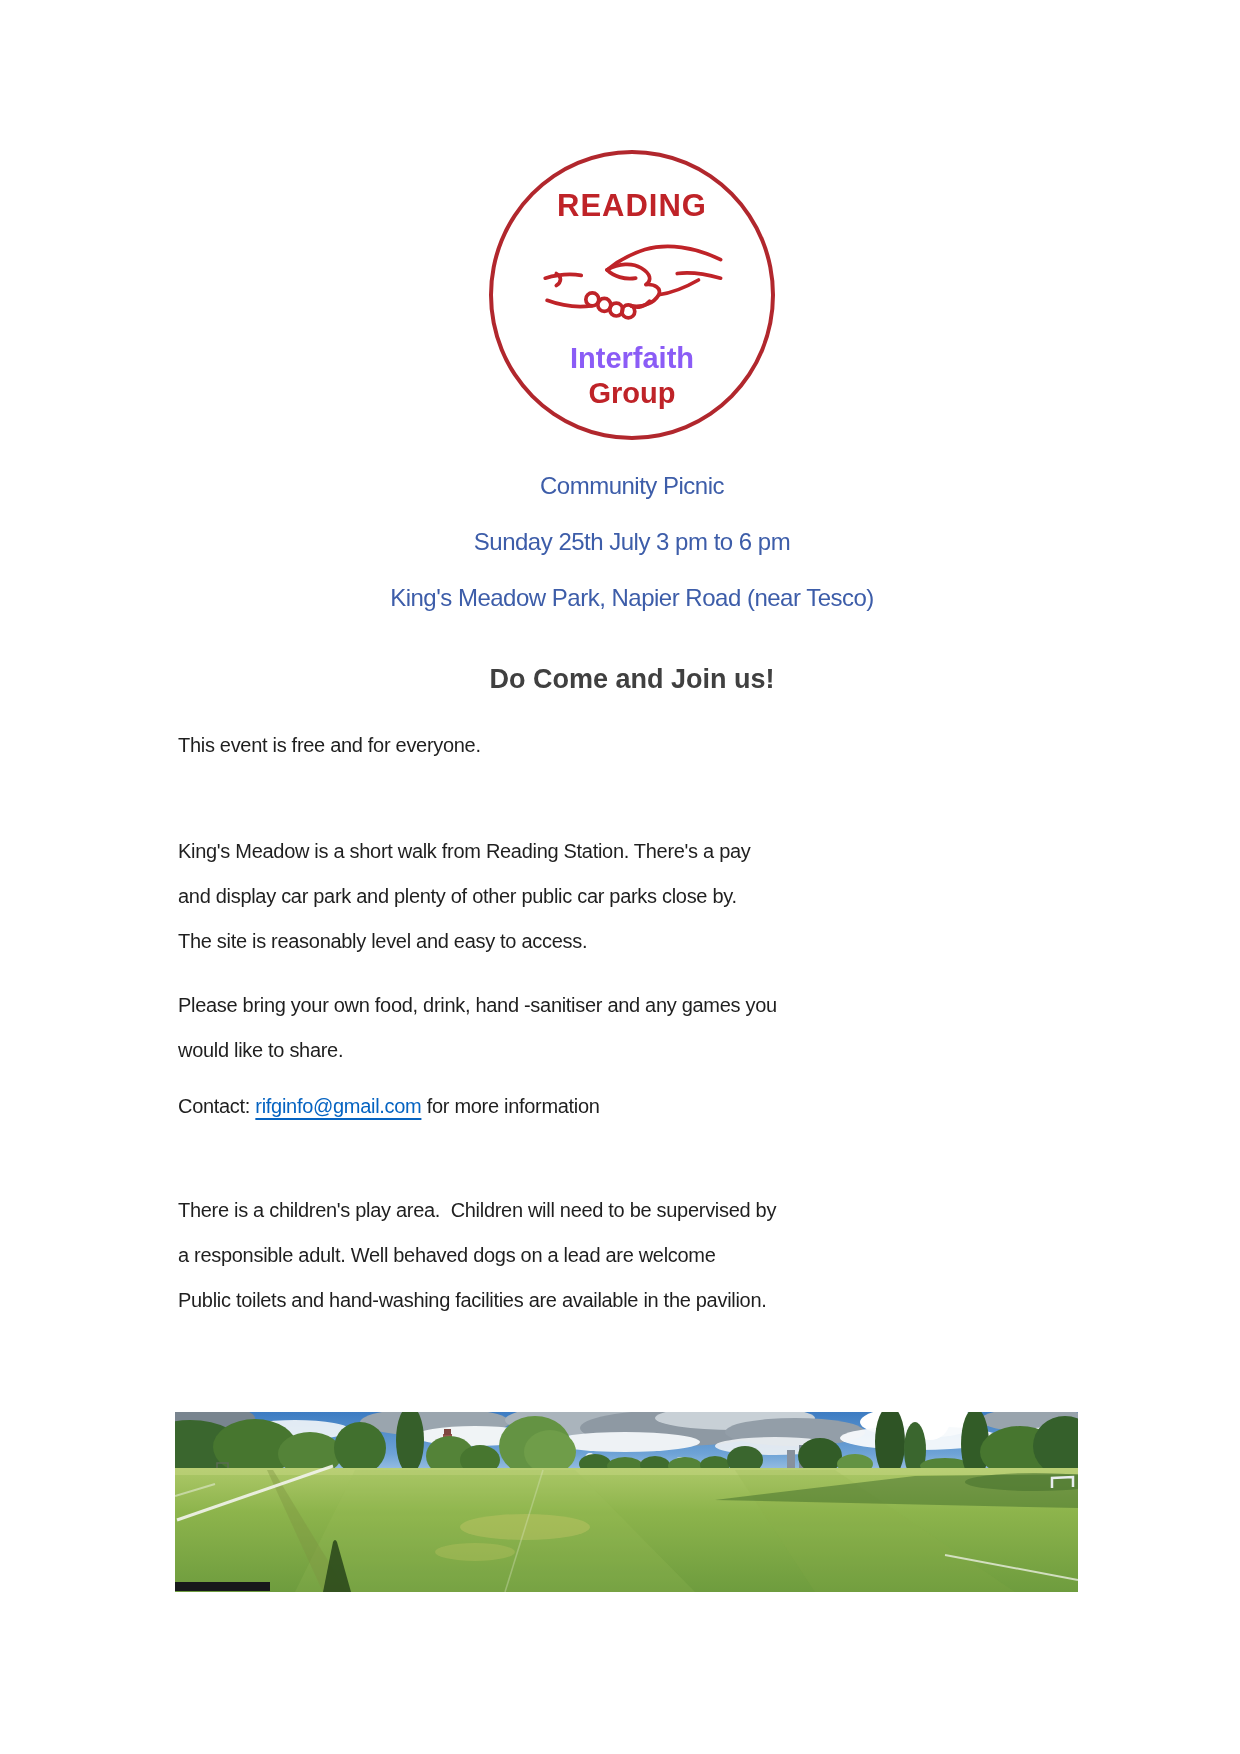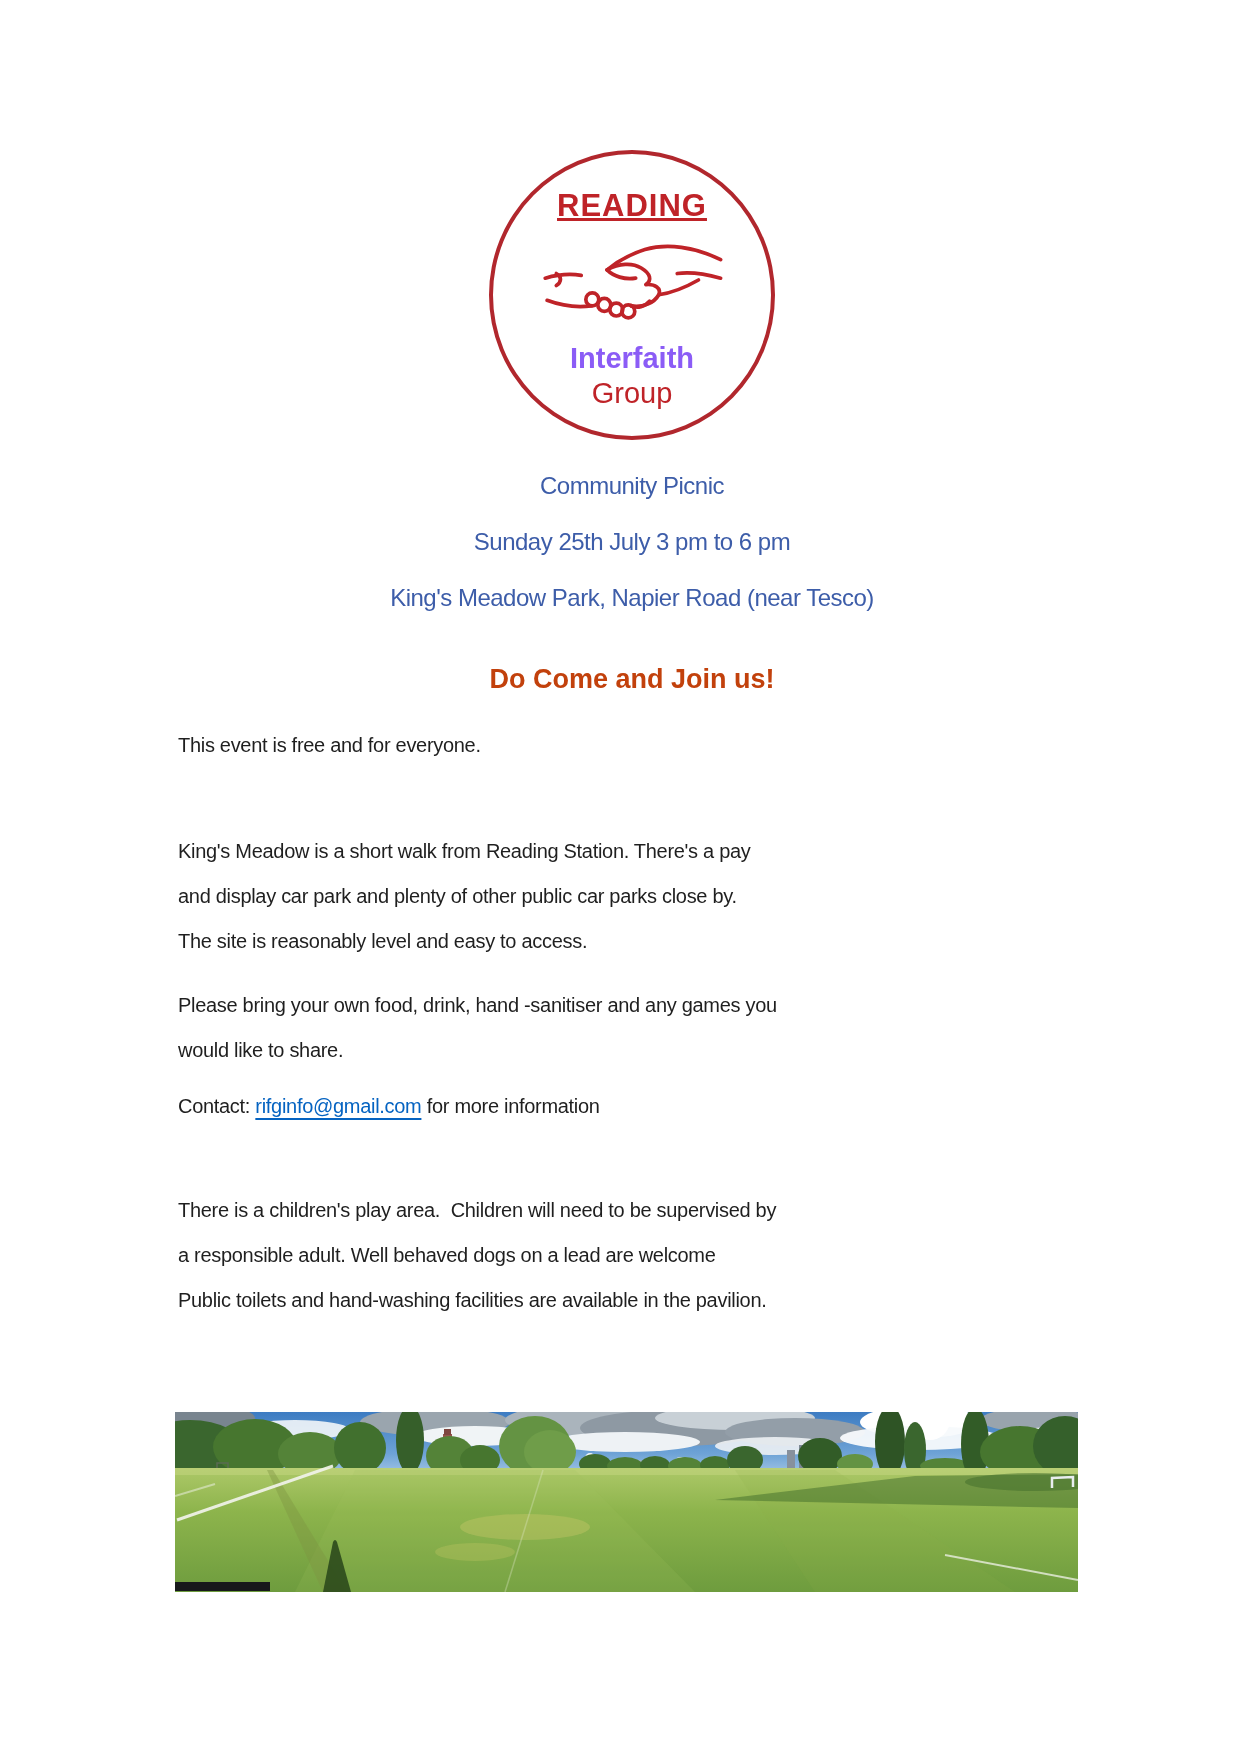--- a/index.html
+++ b/index.html
@@ -11,37 +11,37 @@
   .content{width:920px;margin-left:172px;}
 
   
   .logo-wrap{padding-top:150px;display:flex;justify-content:center;}
   .logo-circle{
     width:286px;height:290px;border:4px solid #b1272d;border-radius:50%;
     box-sizing:border-box;display:flex;flex-direction:column;align-items:center;
     padding-top:34px;background:#fff;
   }
   .logo-reading{
-    font-size:31px;font-weight:bold;letter-spacing:1px;color:#bf2328;line-height:36px;text-decoration:underline;
+    font-size:31px;font-weight:bold;letter-spacing:1px;color:#bf2328;line-height:36px;
   }
   .logo-handshake{margin-top:8px;}
   .logo-interfaith{
     font-size:29px;font-weight:bold;color:#8b5cf6;line-height:32px;margin-top:10px;
   }
   .logo-group{
-    font-size:29px;font-weight:normal;color:#bf2328;line-height:32px;margin-top:3px;
+    font-size:29px;font-weight:bold;color:#bf2328;line-height:32px;margin-top:3px;
   }
 
   
   .headings{
     margin-top:18px;text-align:center;color:#3d5da9;
     font-size:24px;line-height:56px;letter-spacing:-0.5px;white-space:pre-line;
   }
   .callout{
-    margin-top:36px;text-align:center;color:#c2410c;
+    margin-top:36px;text-align:center;color:#404040;
     font-size:27px;font-weight:bold;line-height:34px;
   }
 
   
   .para{
     font-size:20px;line-height:45px;letter-spacing:-0.3px;
     white-space:pre-wrap;color:#1f1f1f;margin:6px;
   }
   .p1{margin-top:27px;}
   .p2{margin-top:19px;}

